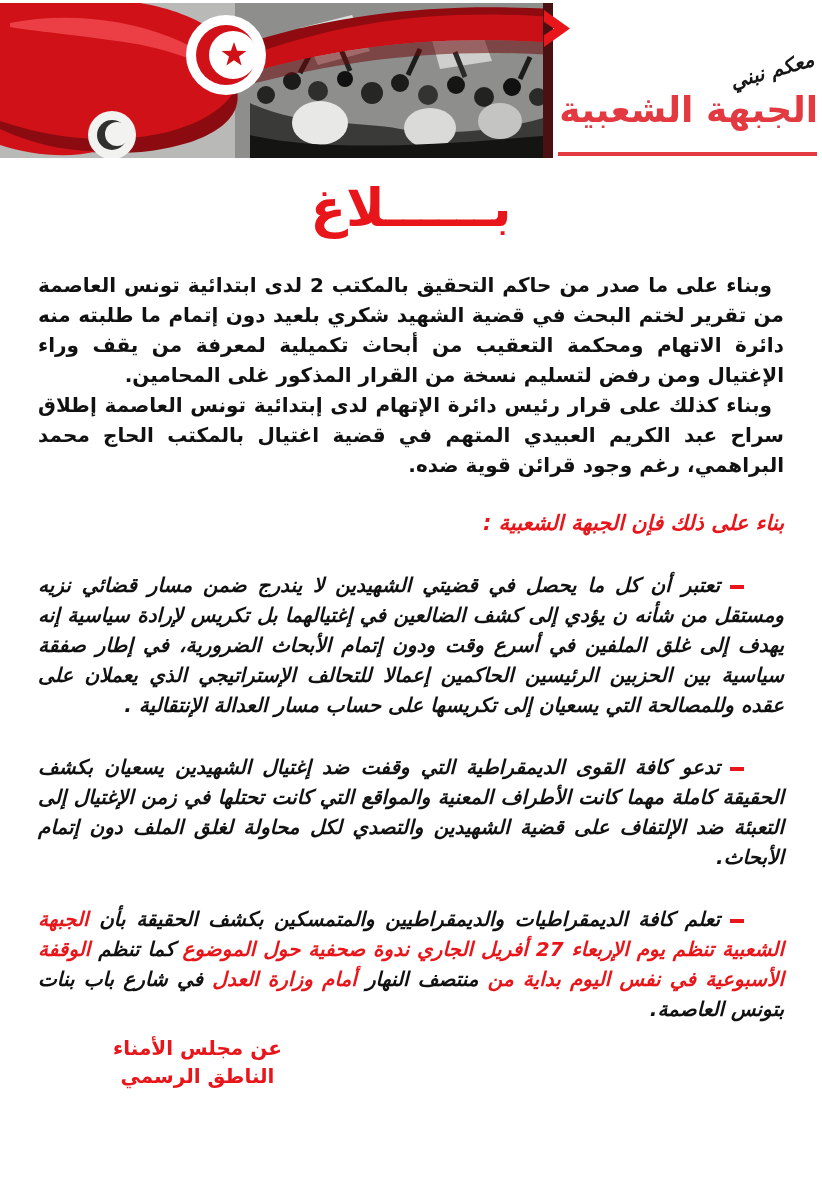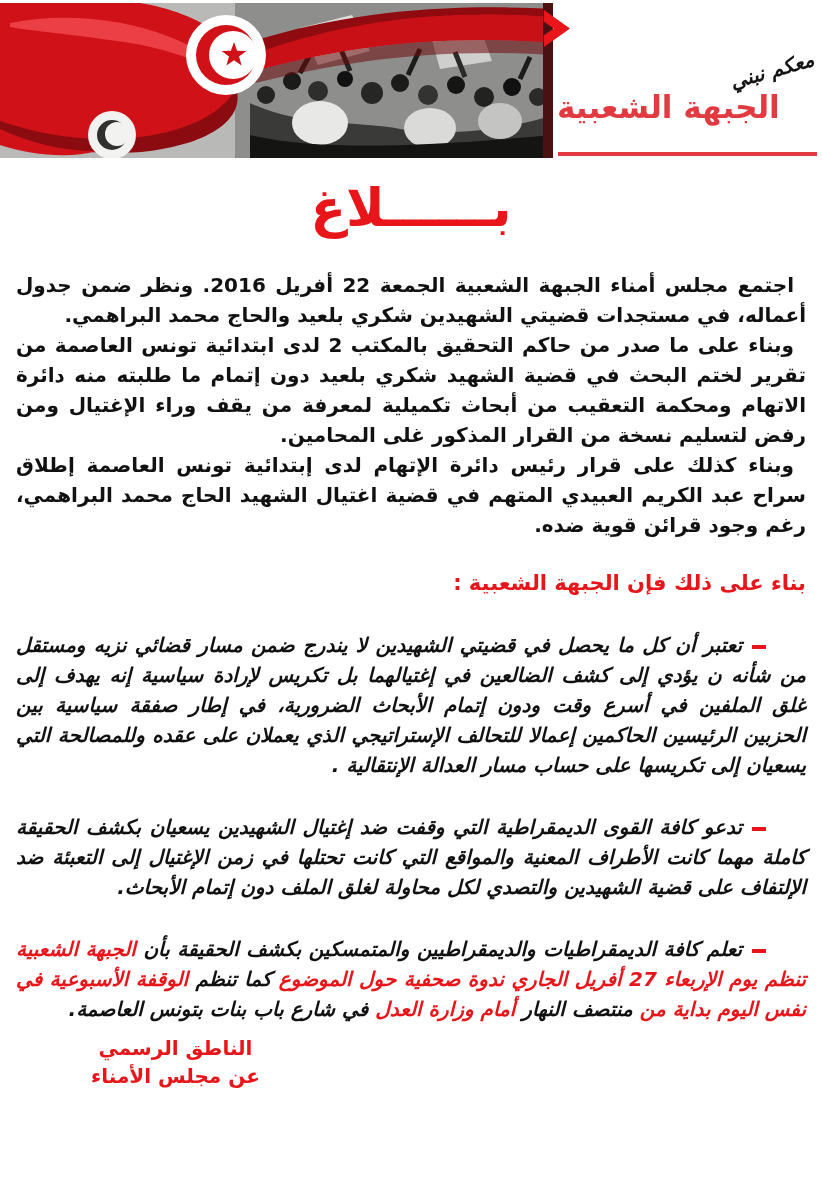--- a/index.html
+++ b/index.html
@@ -18,37 +18,37 @@
   .logobox{position:relative;flex:1;background:#fff;}
   .chev{
     position:absolute;left:-9px;top:7px;width:26px;height:37px;background:var(--red);
     clip-path:polygon(0 0,100% 50%,0 100%,0 68%,38% 50%,0 32%);
   }
   .slogan{
     position:absolute;top:44px;right:12px;transform:rotate(-16deg);transform-origin:right top;
     font-size:20px;font-weight:bold;font-style:italic;color:#161616;white-space:nowrap;direction:rtl;
   }
   .orgname{
-    position:absolute;top:86px;left:4px;right:4px;text-align:left;direction:rtl;
-    font-size:31px;font-weight:bold;color:var(--logo-red);white-space:nowrap;letter-spacing:1px;
+    position:absolute;top:86px;left:4px;right:4px;text-align:right;direction:rtl;
+    font-size:36px;font-weight:bold;color:var(--logo-red);white-space:nowrap;letter-spacing:1px;
   }
   .orgline{position:absolute;bottom:4px;left:5px;right:5px;height:4px;background:var(--logo-red);}
   
   .content{
-    direction:rtl;padding:0 16px;color:var(--ink);font-weight:bold;
+    direction:rtl;padding:0 38px;color:var(--ink);font-weight:bold;
     font-size:20px;line-height:30px;text-align:justify;
   }
   .title{
     text-align:center;color:var(--red);font-weight:bold;
     font-size:52px;line-height:60px;margin:18px 0 32px;
   }
   .para{margin:0;text-indent:12px;}
   .redhead{
     color:var(--red);font-size:21px;line-height:30px;font-weight:bold;
-    margin:28px 0 0;text-align:right;text-indent:0;
+    margin:28px 0 0;text-align:right;text-indent:0;font-style:italic;
   }
   .bullet{margin:32px 0 0;text-indent:40px;font-style:italic;}
   .dash{
     display:inline-block;width:14px;height:4px;background:var(--red);
     vertical-align:middle;margin-left:10px;
   }
   .seg-red{color:var(--red);}
   .signature{
     width:fit-content;margin:10px auto 0 75px;text-align:center;
     color:var(--red);font-size:20px;line-height:28px;font-weight:bold;direction:rtl;
@@ -118,30 +118,29 @@
       <span class="chev"></span>
       <span class="slogan">معكم نبني</span>
       <span class="orgname">الجبهة الشعبية</span>
       <span class="orgline"></span>
     </div>
   </header>
 
   <main class="content" dir="rtl">
     <h1 class="title">بــــــلاغ</h1>
 
-    <p class="para">اجتمع مجلس أمناء الجبهة الشعبية الجمعة 22 أفريل 2016. ونظر ضمن جدول أعماله، في مستجدات قضيتي الشهيدين شكري بلعيد والحاج محمد البراهمي.</p>
     <p class="para">وبناء على ما صدر من حاكم التحقيق بالمكتب 2 لدى ابتدائية تونس العاصمة من تقرير لختم البحث في قضية الشهيد شكري بلعيد دون إتمام ما طلبته منه دائرة الاتهام ومحكمة التعقيب من أبحاث تكميلية لمعرفة من يقف وراء الإغتيال ومن رفض لتسليم نسخة من القرار المذكور غلى المحامين.</p>
-    <p class="para">وبناء كذلك على قرار رئيس دائرة الإتهام لدى إبتدائية تونس العاصمة إطلاق سراح عبد الكريم العبيدي المتهم في قضية اغتيال الشهيد الحاج محمد البراهمي، رغم وجود قرائن قوية ضده.</p>
+    <p class="para">وبناء كذلك على قرار رئيس دائرة الإتهام لدى إبتدائية تونس العاصمة إطلاق سراح عبد الكريم العبيدي المتهم في قضية اغتيال بالمكتب الحاج محمد البراهمي، رغم وجود قرائن قوية ضده.</p>
 
     <h2 class="redhead">بناء على ذلك فإن الجبهة الشعبية :</h2>
 
     <p class="bullet"><span class="dash"></span><span>تعتبر أن كل ما يحصل في قضيتي الشهيدين لا يندرج ضمن مسار قضائي نزيه ومستقل من شأنه ن يؤدي إلى كشف الضالعين في إغتيالهما بل تكريس لإرادة سياسية إنه يهدف إلى غلق الملفين في أسرع وقت ودون إتمام الأبحاث الضرورية، في إطار صفقة سياسية بين الحزبين الرئيسين الحاكمين إعمالا للتحالف الإستراتيجي الذي يعملان على عقده وللمصالحة التي يسعيان إلى تكريسها على حساب مسار العدالة الإنتقالية .</span></p>
 
     <p class="bullet"><span class="dash"></span><span>تدعو كافة القوى الديمقراطية التي وقفت ضد إغتيال الشهيدين يسعيان بكشف الحقيقة كاملة مهما كانت الأطراف المعنية والمواقع التي كانت تحتلها في زمن الإغتيال إلى التعبئة ضد الإلتفاف على قضية الشهيدين والتصدي لكل محاولة لغلق الملف دون إتمام الأبحاث.</span></p>
 
     <p class="bullet"><span class="dash"></span><span>تعلم كافة الديمقراطيات والديمقراطيين والمتمسكين بكشف الحقيقة بأن </span><span class="seg-red">الجبهة الشعبية تنظم يوم الإربعاء 27 أفريل الجاري ندوة صحفية حول الموضوع </span><span>كما تنظم </span><span class="seg-red">الوقفة الأسبوعية في نفس اليوم  بداية من </span><span>منتصف النهار </span><span class="seg-red">أمام وزارة العدل </span><span>في شارع باب بنات بتونس العاصمة.</span></p>
 
     <div class="signature">
+      <div>عن مجلس الأمناء</div>
       <div>الناطق الرسمي</div>
-      <div>عن مجلس الأمناء</div>
     </div>
   </main>
 </div>
 
 </body></html>

